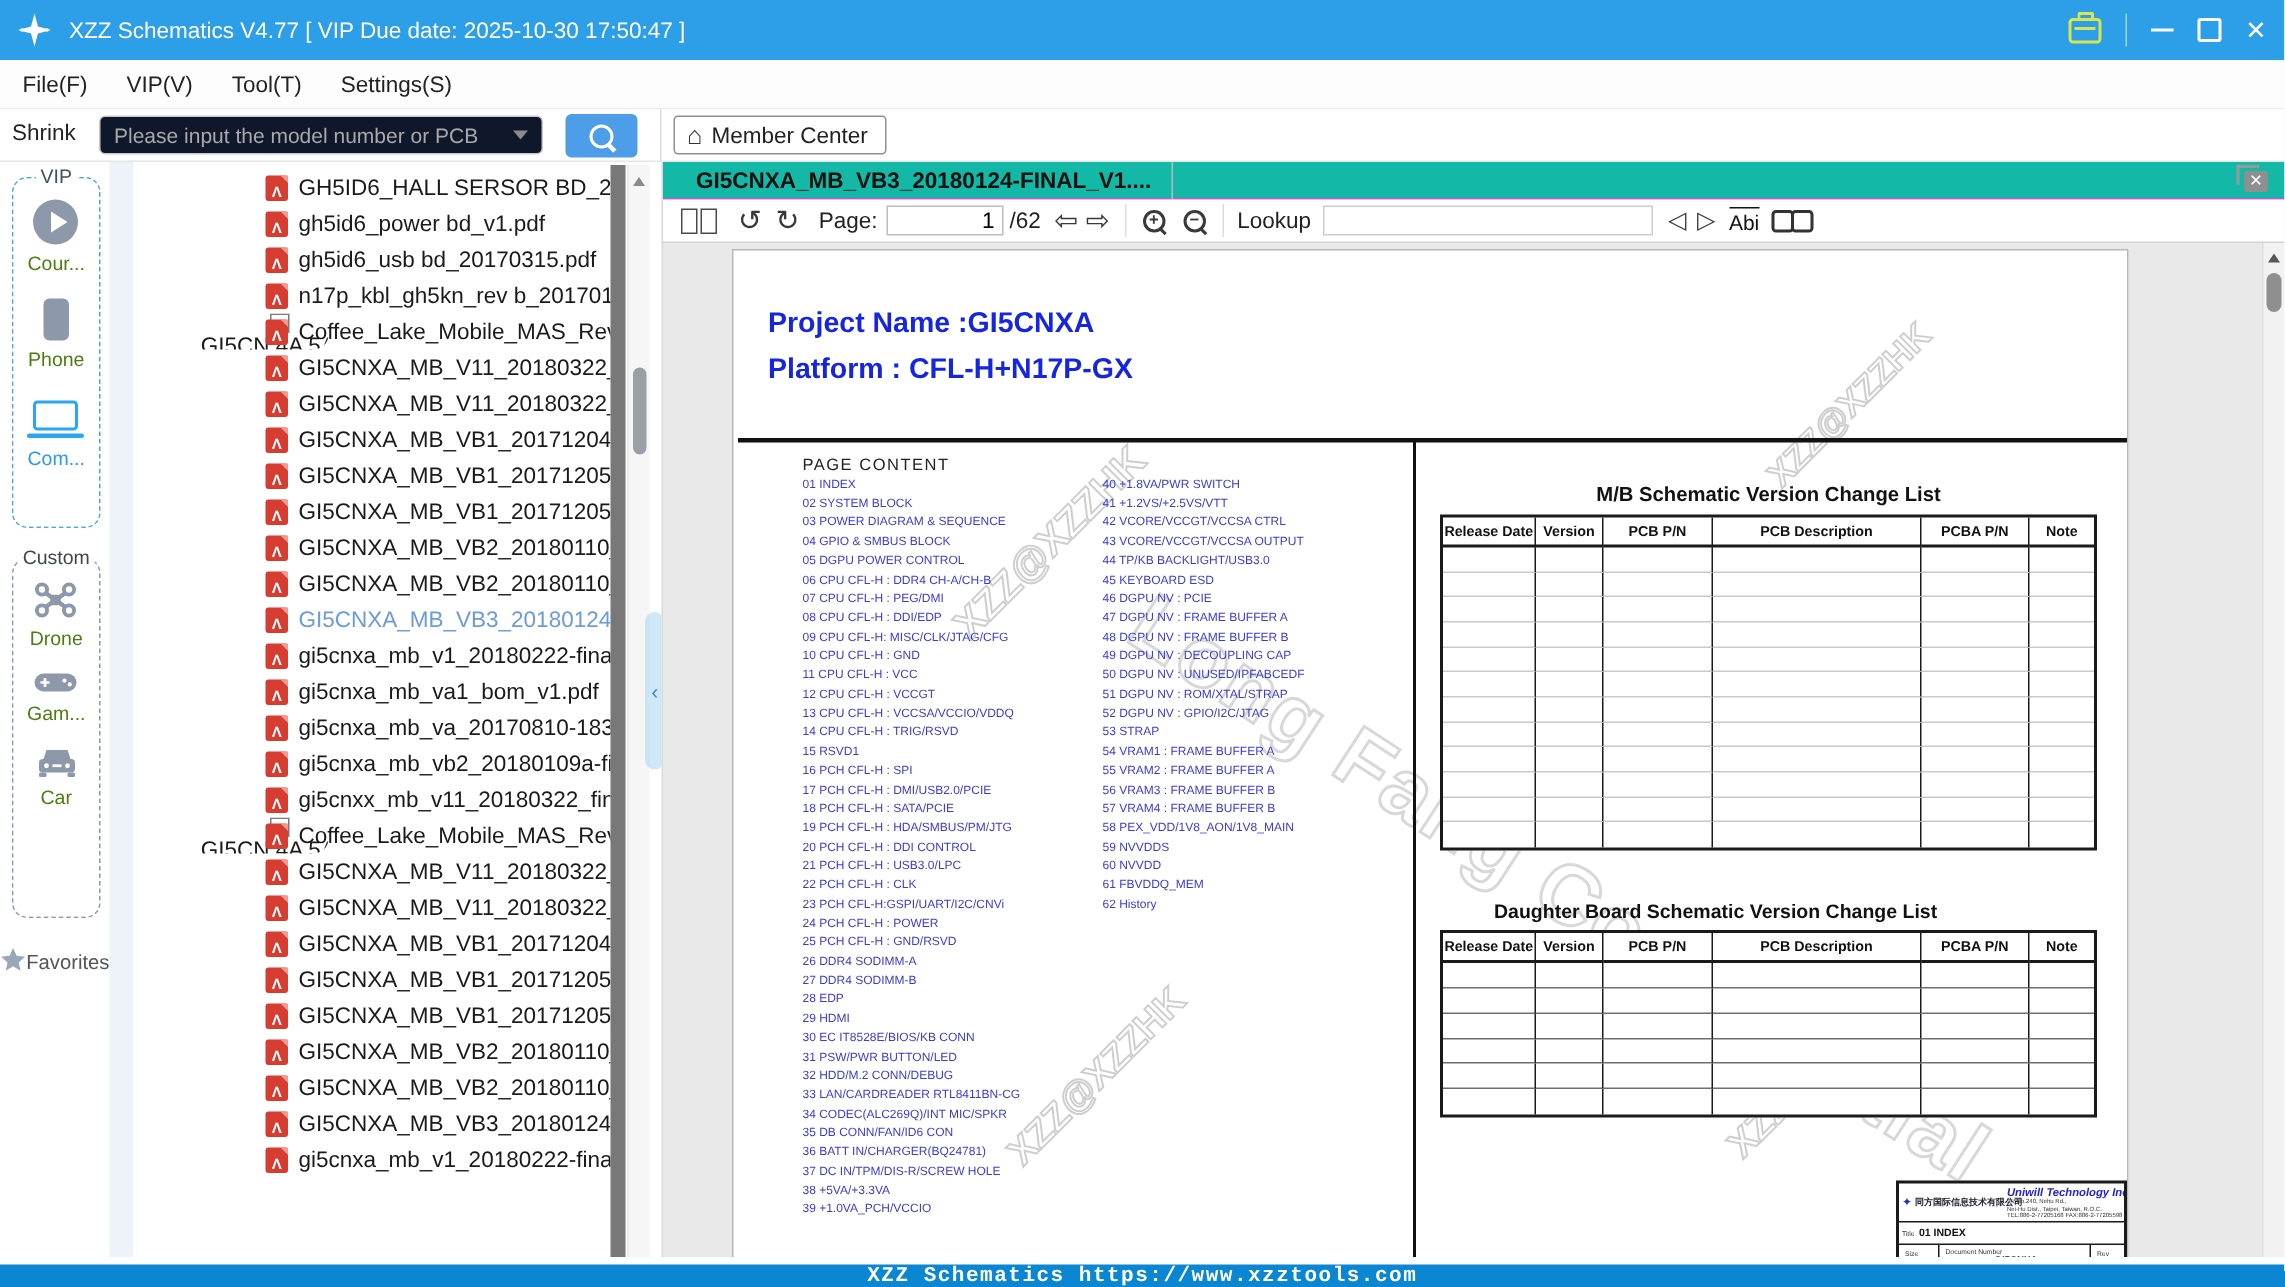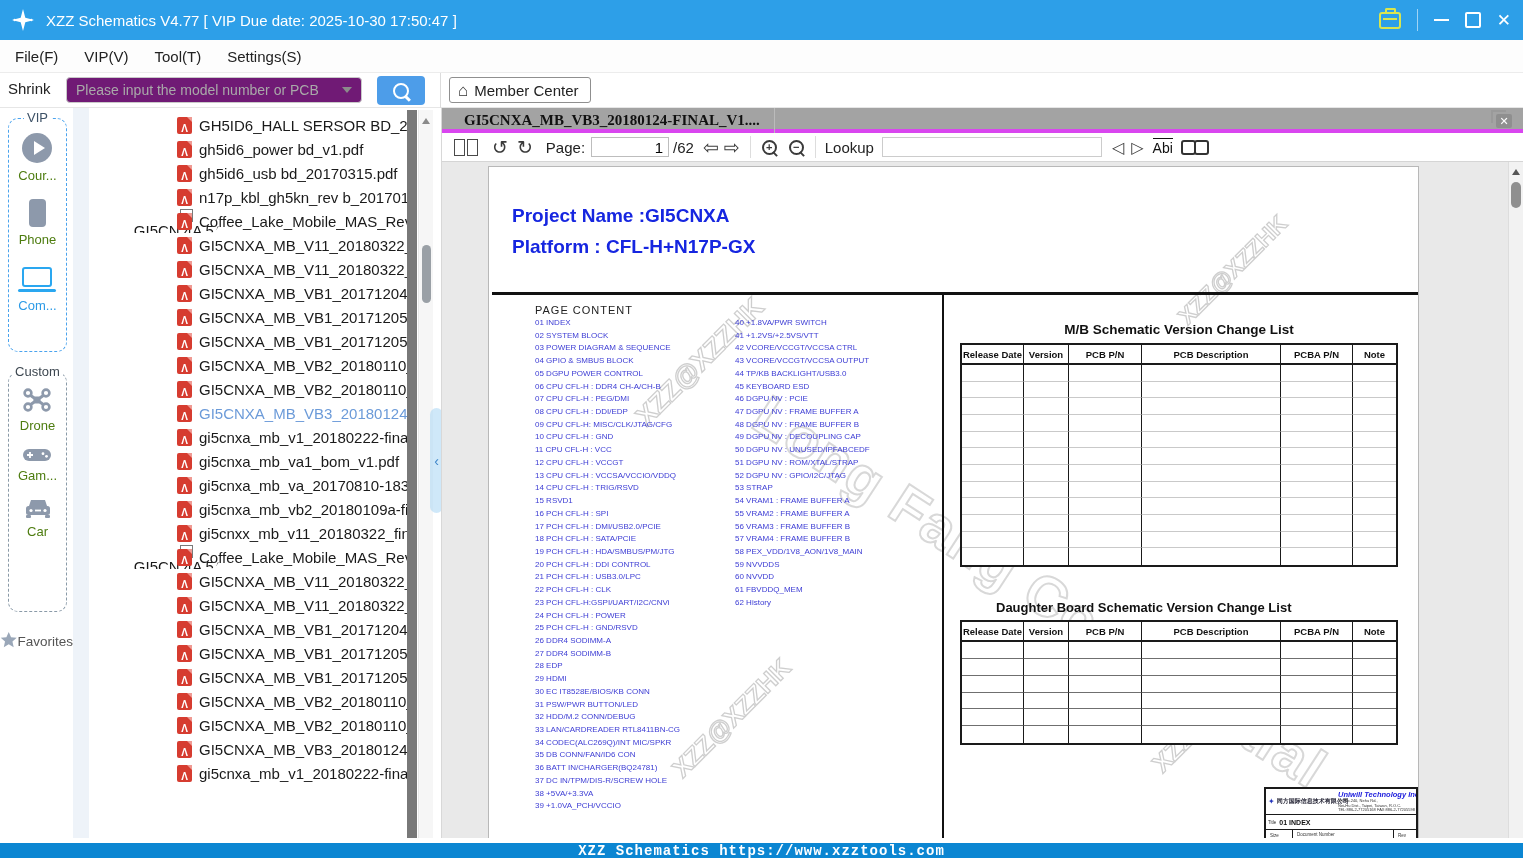--- a/index.html
+++ b/index.html
@@ -18,21 +18,21 @@
   .btn-max{width:12px;height:12px;border:2px solid #fff;border-radius:2px;}
   .btn-close{color:#fff;font-size:17px;line-height:17px;}
 
   
   .menubar{position:absolute;left:0;top:40px;width:100%;height:33px;background:#fdfdfd;border-bottom:1px solid #ececec;display:flex;align-items:center;padding-left:15px;box-sizing:border-box;gap:26px;}
   .menu-item{font-size:15px;color:#222;}
 
   
   .searchrow{position:absolute;left:0;top:73px;width:100%;height:35px;background:#fff;border-bottom:1px solid #e6e6e6;box-sizing:border-box;}
   .shrink{position:absolute;left:8px;top:7px;font-size:15px;color:#222;}
-  .model-input{position:absolute;left:66px;top:4px;width:296px;height:26px;border:1px solid #c9c9c9;border-radius:4px;display:flex;align-items:center;box-sizing:border-box;background:#701a75;}
+  .model-input{position:absolute;left:66px;top:4px;width:296px;height:26px;border:1px solid #c9c9c9;border-radius:4px;display:flex;align-items:center;box-sizing:border-box;background:#0f172a;}
   .model-input .ph{color:#a9a9a9;font-size:14px;margin-left:9px;flex:1;white-space:nowrap;overflow:hidden;}
   .chev{width:0;height:0;border-left:5px solid transparent;border-right:5px solid transparent;border-top:6px solid #8b8b8b;margin-right:9px;}
   .search-btn{position:absolute;left:377px;top:3px;width:48px;height:29px;background:#4d9de9;border-radius:4px;display:flex;align-items:center;justify-content:center;}
   .mag{width:12px;height:12px;border:2.5px solid #fff;border-radius:50%;position:relative;}
   .mag::after{content:'';position:absolute;width:2.5px;height:7px;background:#fff;left:11px;top:10px;transform:rotate(-45deg);}
   .sr-div{position:absolute;left:440px;top:0;width:1px;height:35px;background:#dcdcdc;}
   .member-tab{position:absolute;left:449px;top:4px;height:26px;border:1px solid #8f8f8f;border-radius:3px;display:flex;align-items:center;padding:0 12px 0 8px;gap:6px;box-sizing:border-box;background:#fff;}
   .home-ico{font-size:17px;line-height:17px;color:#333;font-weight:bold;}
   .member-tab .lbl{font-size:15px;color:#222;white-space:nowrap;}
 
@@ -66,21 +66,21 @@
   .pdficon{width:15px;height:17px;background:#d63c30;border-radius:2px;color:#fff;font-size:10px;font-weight:bold;display:flex;align-items:flex-end;justify-content:center;position:relative;margin-right:7px;flex:none;}
   .pdficon::before{content:'';position:absolute;top:0;right:0;border-left:5px solid transparent;border-top:5px solid #ef9a93;}
   .dark-scroll{position:absolute;left:407px;top:110px;width:10px;height:728px;background:#787878;}
   .light-scroll{position:absolute;left:418px;top:110px;width:15px;height:728px;background:#f6f6f6;border-left:1px solid #e6e6e6;box-sizing:border-box;}
   .light-arrow{position:absolute;left:3px;top:8px;width:0;height:0;border-left:4.5px solid transparent;border-right:4.5px solid transparent;border-bottom:6px solid #8a8a8a;}
   .light-thumb{position:absolute;left:3px;top:135px;width:9px;height:58px;border-radius:5px;background:#9aa0a6;}
   .collapse-handle{position:absolute;left:430px;top:408px;width:13px;height:105px;background:rgba(168,214,244,.55);border-radius:8px;display:flex;align-items:center;justify-content:center;color:#3f86c9;font-size:14px;}
 
   
   .docarea{position:absolute;left:441px;top:108px;right:0;bottom:20px;border-left:1px solid #d8d8d8;background:#fff;box-sizing:border-box;}
-  .tabbar{position:absolute;left:0;top:0;right:0;height:25px;border-bottom:4px solid #d946ef;box-sizing:border-box;background:#a3a3a3;font-family:Liberation Serif, serif;}
+  .tabbar{position:absolute;left:0;top:0;right:0;height:25px;border-bottom:1px solid #d946ef;box-sizing:border-box;background:#14b8a6;}
   .doc-tab{position:absolute;left:8px;top:0;height:25px;display:flex;align-items:center;padding:0 14px;border-right:1px solid #bbb;font-size:15px;font-weight:bold;color:#111;white-space:nowrap;}
   .close-doc{position:absolute;right:10px;top:2px;width:22px;height:20px;}
   .close-doc::before{content:'';position:absolute;left:0;top:0;width:13px;height:11px;border-left:2px solid #9a9a9a;border-top:2px solid #9a9a9a;}
   .close-doc .sq{position:absolute;left:5px;top:4px;width:16px;height:14px;background:#8f8f8f;border-radius:2px;color:#fff;font-size:11px;line-height:14px;text-align:center;}
   .toolbar{position:absolute;left:0;top:25px;right:0;height:29px;border-bottom:1px solid #d5d5d5;box-sizing:border-box;display:flex;align-items:center;background:#fff;}
   .tb-pages{margin-left:12px;display:flex;gap:2px;}
   .tb-pages i{width:9px;height:15px;border:1.5px solid #4a4a4a;display:block;}
   .rot{font-size:19px;color:#3a3a3a;line-height:19px;}
   .tb-label{font-size:15px;color:#222;}
   .page-input{width:78px;height:20px;border:1px solid #bdbdbd;font-size:15px;text-align:right;padding-right:5px;box-sizing:border-box;font-family:"Liberation Sans",sans-serif;}

